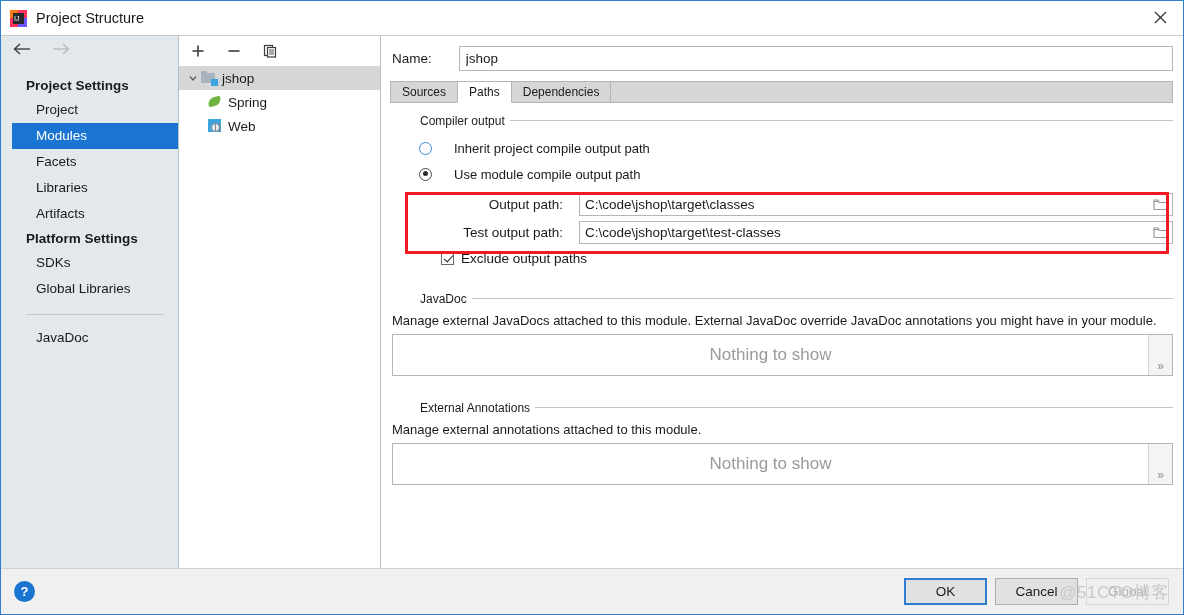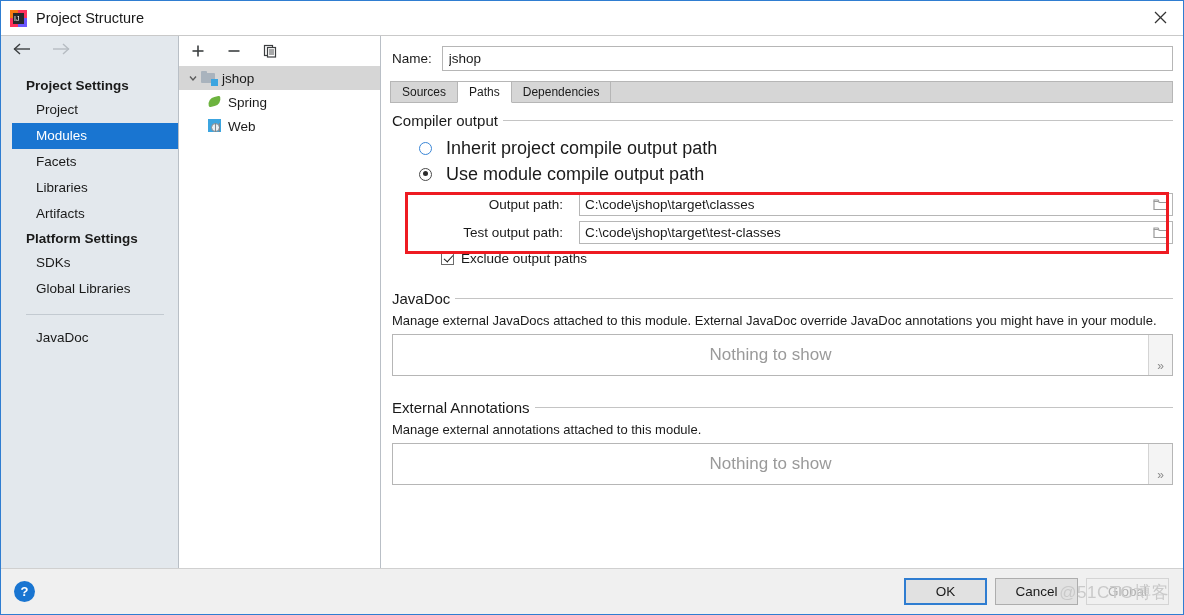--- a/index.html
+++ b/index.html
@@ -208,21 +208,21 @@
     flex-direction: column;
     min-width: 0;
     position: relative;
   }
   .name-row {
     display: flex;
     align-items: center;
     height: 44px;
     flex: 0 0 44px;
     padding: 0 10px 0 11px;
-    gap: 10px;
+    gap: 27px;
   }
   .name-label { font-size: 13.5px; white-space: nowrap; }
   .name-input {
     flex: 1 1 auto;
     height: 25px;
     border: 1px solid #b6b6b6;
     background: #ffffff;
     font-family: "Liberation Sans", sans-serif;
     font-size: 13.5px;
     padding: 0 6px;
@@ -280,37 +280,38 @@
   }
 
   
   .group { margin-bottom: 4px; }
   .group-title-row {
     display: flex; align-items: center;
     gap: 5px;
     height: 17px;
   }
   .group-title {
-    font-size: 15px;
+    font-size: 12px;
     color: #1a1a1a;
     white-space: nowrap;
+    margin-left: 28px;
   }
   .group-line {
     flex: 1 1 auto;
     height: 1px;
     background: #c4c4c4;
   }
 
   .radio-row {
     display: flex; align-items: center;
-    gap: 14px;
+    gap: 22px;
     padding-left: 27px;
     height: 26px;
     cursor: pointer;
-    font-size: 18px;
+    font-size: 13px;
   }
   .radio {
     width: 13px; height: 13px;
     border-radius: 50%;
     border: 1.5px solid #3a86d6;
     background: #ffffff;
     flex: 0 0 13px;
     position: relative;
   }
   .radio.checked {

